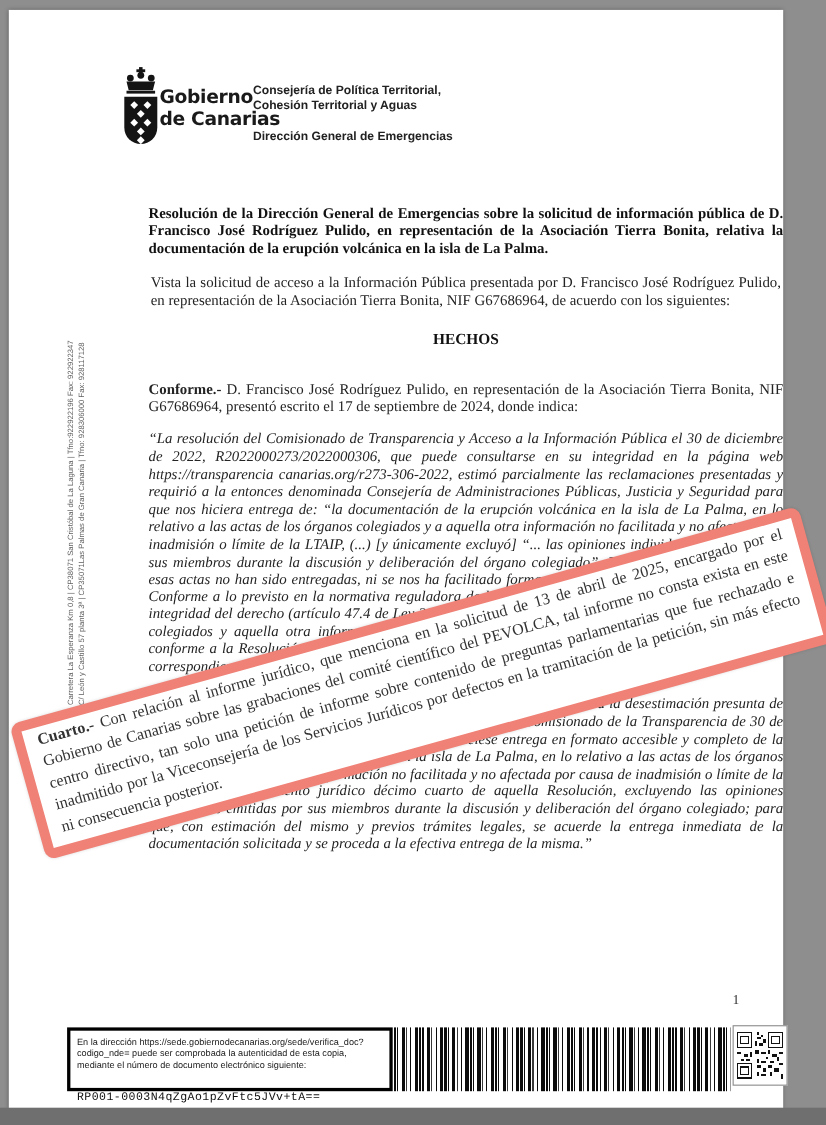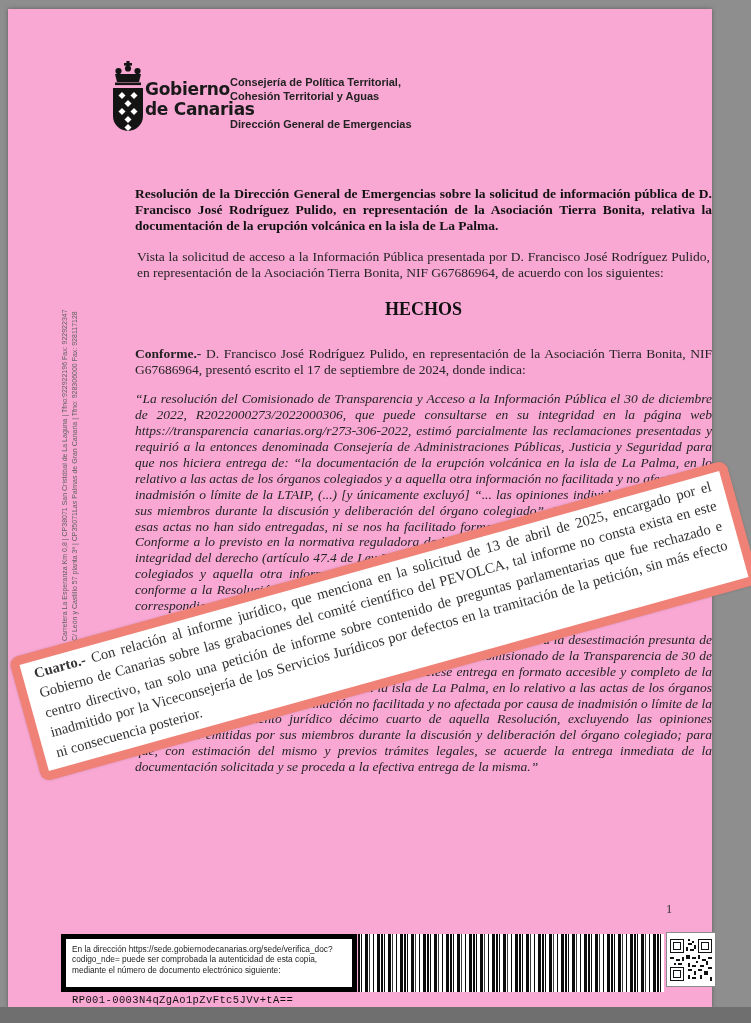--- a/index.html
+++ b/index.html
@@ -1,48 +1,48 @@
 <!DOCTYPE html>
 <html><head>
 <meta charset="utf-8">
 <style>
   html,body{margin:0;padding:0;}
   body{width:751px;height:1023px;background:#8e8e8e;font-family:"Liberation Sans",sans-serif;overflow:hidden;position:relative;}
   .canvas{position:absolute;inset:0;}
   .bottom-bar{position:absolute;left:0;bottom:0;width:751px;height:16px;background:#6f6f6f;}
-  .page{position:absolute;left:8px;top:9px;width:704px;height:999px;background:#f9a8d4;box-shadow:0 0 4px rgba(0,0,0,.35);}
+  .page{position:absolute;left:8px;top:9px;width:704px;height:999px;background:#ffffff;box-shadow:0 0 4px rgba(0,0,0,.35);}
 
   
   .logo{position:absolute;left:100px;top:52px;}
   .brand{position:absolute;left:137px;top:70px;font-family:"DejaVu Sans",sans-serif;font-weight:bold;font-size:17px;line-height:20px;color:#1a1a1a;letter-spacing:-.3px;}
   .dept{position:absolute;left:222px;top:67px;font-size:11px;line-height:13.5px;color:#222;font-weight:600;}
   .dept .dir{margin-top:15px;font-weight:bold;font-size:11px;}
 
   
   .side-info{position:absolute;left:52px;top:632px;width:356px;transform:rotate(-90deg);transform-origin:left top;font-size:7px;line-height:9.5px;color:#5f5f5f;white-space:nowrap;}
 
   
   .doc{position:absolute;left:127px;top:177px;width:577px;font-family:"Liberation Serif",serif;font-size:13.5px;line-height:15.9px;color:#242424;text-align:justify;}
   .b{font-weight:bold;font-style:normal;}
   .title{font-weight:bold;margin:0 0 15px;color:#111;}
   .intro{margin:0 2px 21px;font-family:Liberation Serif, serif;}
-  .hechos{text-align:center;font-weight:bold;font-size:18px;margin:0 0 29px;color:#111;}
+  .hechos{text-align:center;font-weight:bold;font-size:14px;margin:0 0 29px;color:#111;}
   .para{margin:0 0 13px;}
   .quote{font-style:italic;margin:0 0 18px;}
   .pagenum{position:absolute;left:658px;top:893px;font-family:"Liberation Serif",serif;font-size:12.5px;color:#333;}
 
   
   .stamp{position:absolute;left:4px;top:548px;width:744px;height:128px;box-sizing:border-box;
     border:9px solid #ef8176;border-radius:9px;background:#fff;transform:rotate(-15.5deg);
     overflow:hidden;box-shadow:0 0 3px rgba(0,0,0,.15);}
   .stamp p{margin:0;padding:2px 12px;font-family:"Liberation Serif",serif;font-size:14.6px;line-height:20.4px;
     color:#333;text-align:justify;}
 
   
-  .verify-box{position:absolute;left:53px;top:925px;width:296px;height:58px;box-sizing:border-box;border:5px solid #000000;background:#fff;padding:5px 6px 0;}
+  .verify-box{position:absolute;left:53px;top:925px;width:296px;height:58px;box-sizing:border-box;border:3px solid #000000;background:#fff;padding:5px 6px 0;}
   .verify-text{font-size:8.3px;line-height:10.3px;color:#222;}
   .verify-code{font-family:"Liberation Mono",monospace;font-size:10.5px;color:#111;margin-top:19px;letter-spacing:.4px;white-space:nowrap;}
   .barcode{position:absolute;left:350px;top:925px;width:306px;height:58px;background:
     repeating-linear-gradient(90deg,#0b0b0b 0 2px,#fff 2px 3px,#0b0b0b 3px 4px,#fff 4px 7px,#0b0b0b 7px 10px,#fff 10px 11px,#3a3a3a 11px 12px,#fff 12px 15px,#0b0b0b 15px 16px,#fff 16px 19px,#0b0b0b 19px 22px,#fff 22px 23px);}
   .qr{position:absolute;left:658px;top:923px;width:50px;height:55px;box-sizing:border-box;border:1px solid #8a8a8a;background:#fff;padding:3px;}
 </style>
 </head>
 <body>
 
 <div class="canvas">

